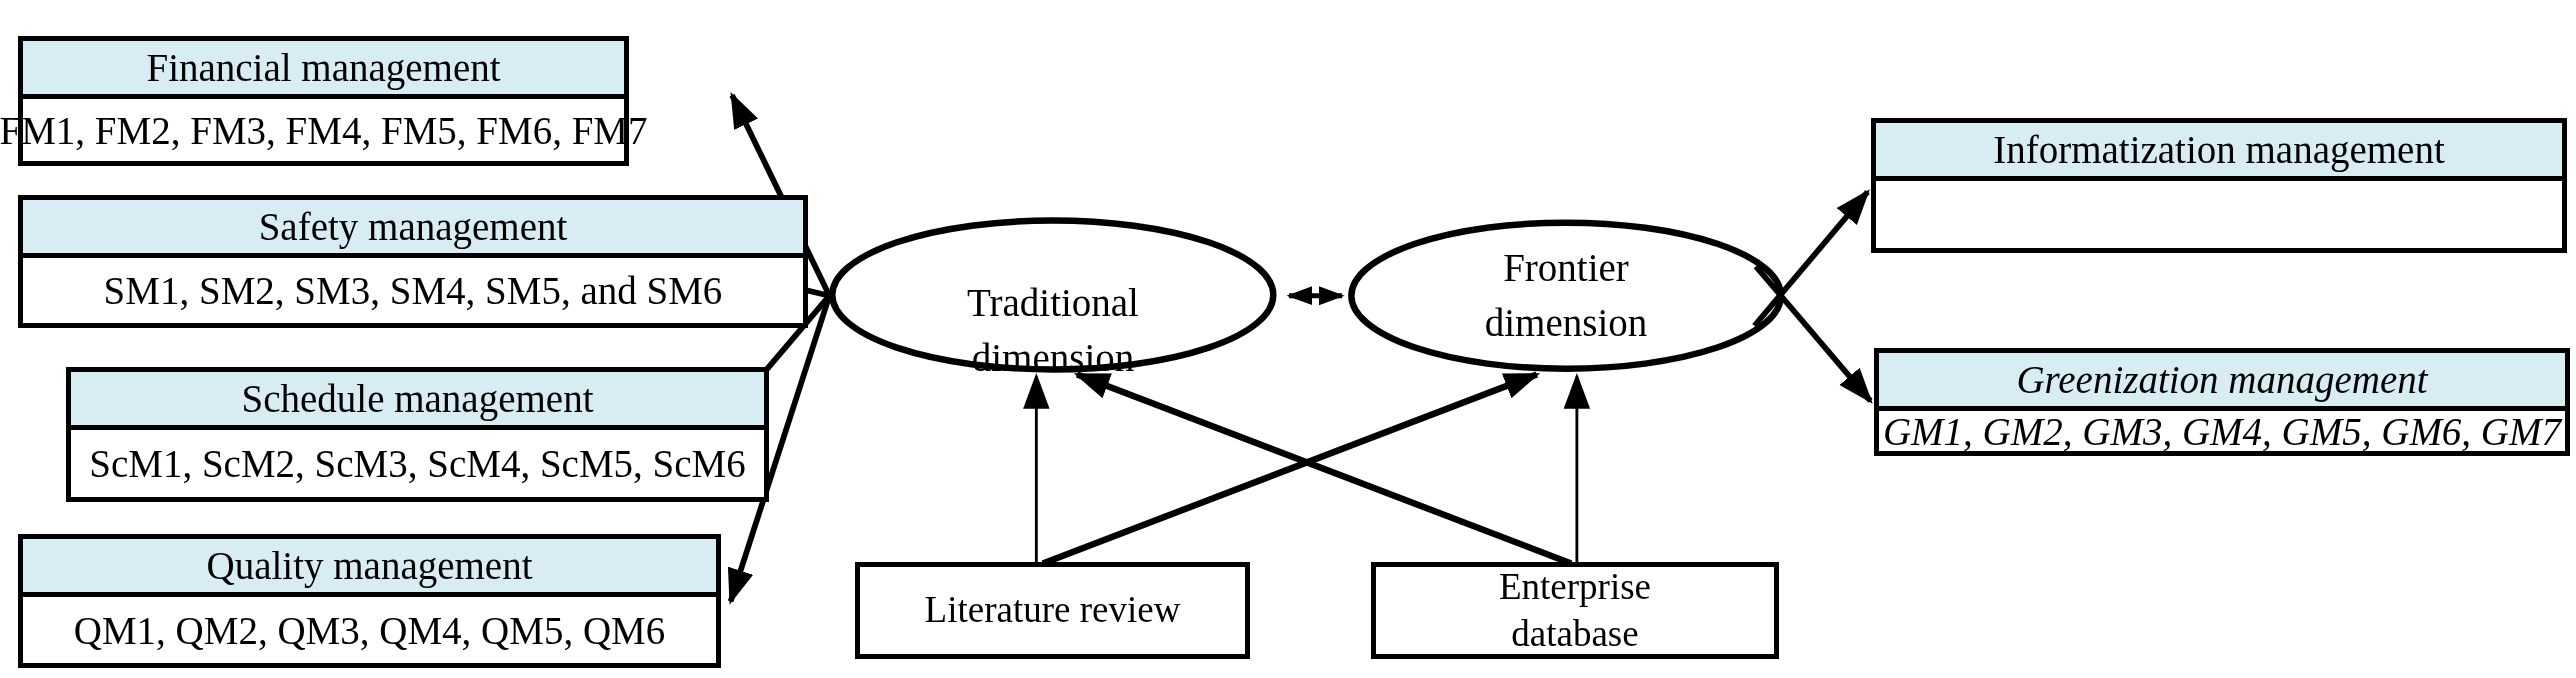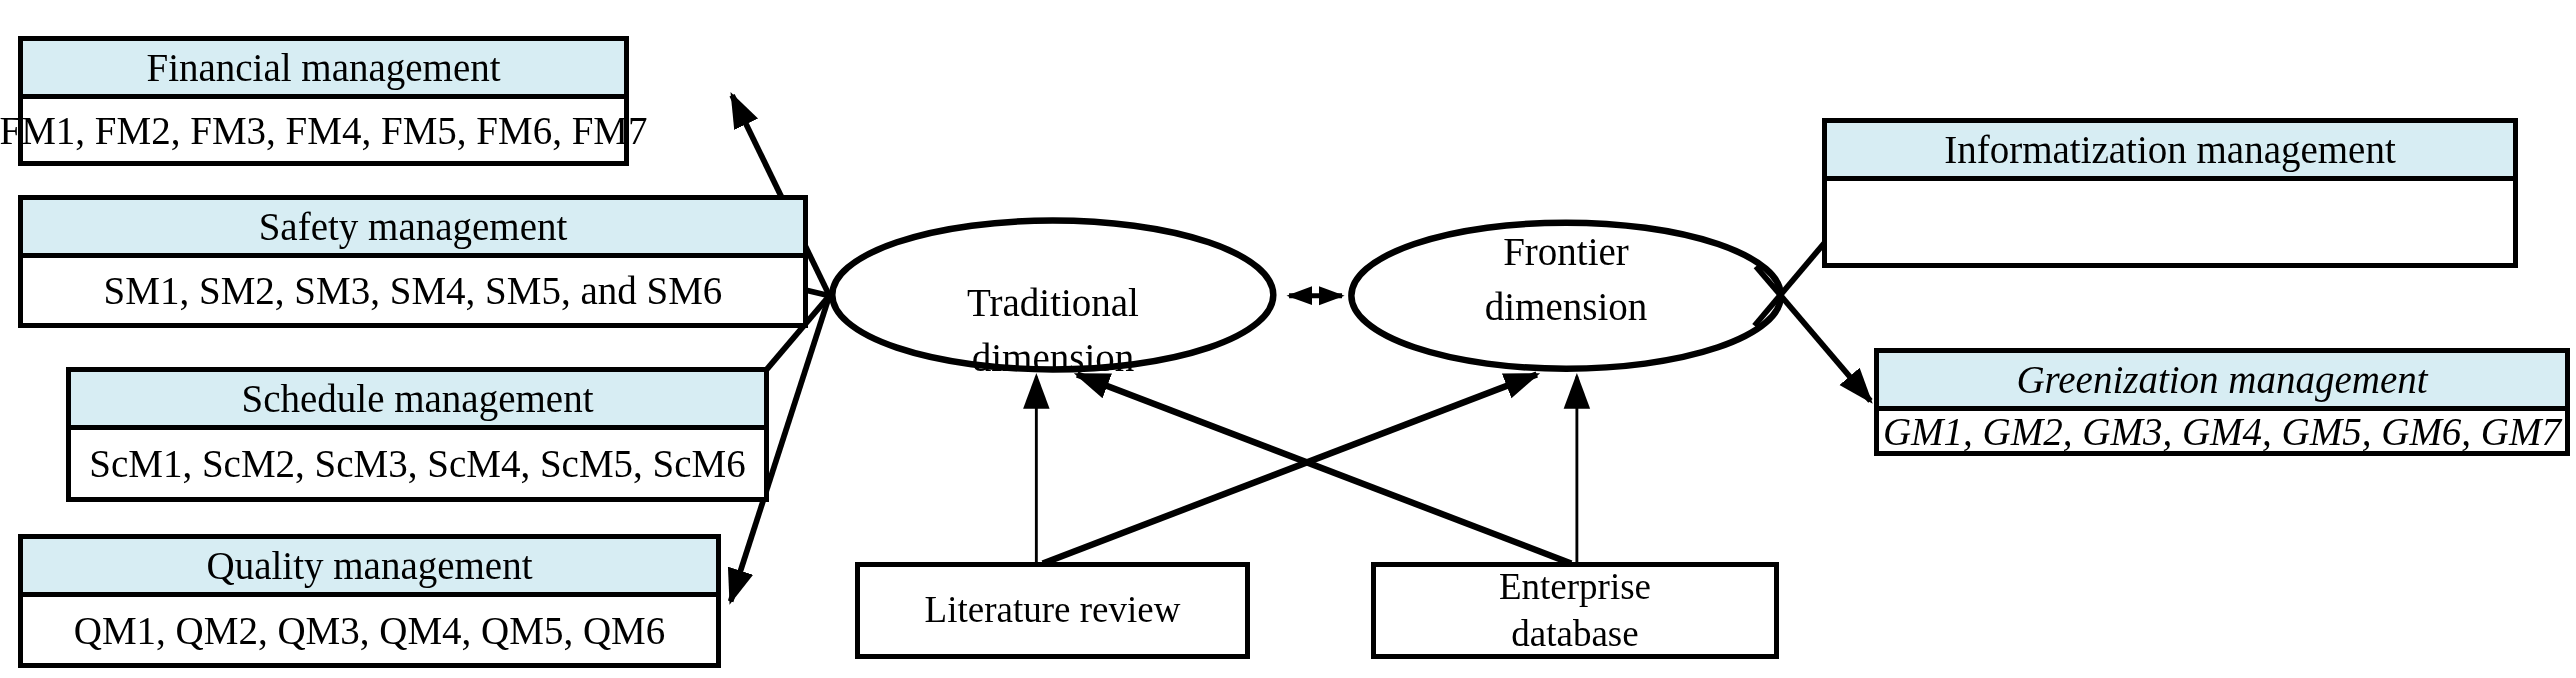--- a/index.html
+++ b/index.html
@@ -128,32 +128,32 @@
   <div class="mbox" style="left:18px; top:367px; width:703px; height:135px;margin-left:48px;">
     <div class="mbox-header">Schedule management</div>
     <div class="mbox-body">ScM1, ScM2, ScM3, ScM4, ScM5, ScM6</div>
   </div>
 
   <div class="mbox" style="left:18px; top:534px; width:703px; height:134px;">
     <div class="mbox-header">Quality management</div>
     <div class="mbox-body">QM1, QM2, QM3, QM4, QM5, QM6</div>
   </div>
 
-  <div class="mbox" style="left:1822px; top:118px; width:696px; height:150px;">
+  <div class="mbox" style="left:1871px; top:118px; width:696px; height:135px;">
     <div class="mbox-header">Informatization management</div>
   </div>
 
   <div class="mbox" style="left:1874px; top:348px; width:696px; height:108px;font-style:italic;">
     <div class="mbox-header">Greenization management</div>
     <div class="mbox-body">GM1, GM2, GM3, GM4, GM5, GM6, GM7</div>
   </div>
 
   <div class="edim" style="left:1053px; top:295px;margin-top:36px;">Traditional
 dimension</div>
-  <div class="edim" style="left:1566px; top:280px;">Frontier
+  <div class="edim" style="left:1566px; top:296px;">Frontier
 dimension</div>
 
   <div class="sbox" style="left:1371px; top:562px; width:408px; height:97px;">Enterprise
 database</div>
   <div class="sbox" style="left:855px; top:562px; width:395px; height:97px;">Literature review</div>
 
 </div>
 
 
 </body></html>

